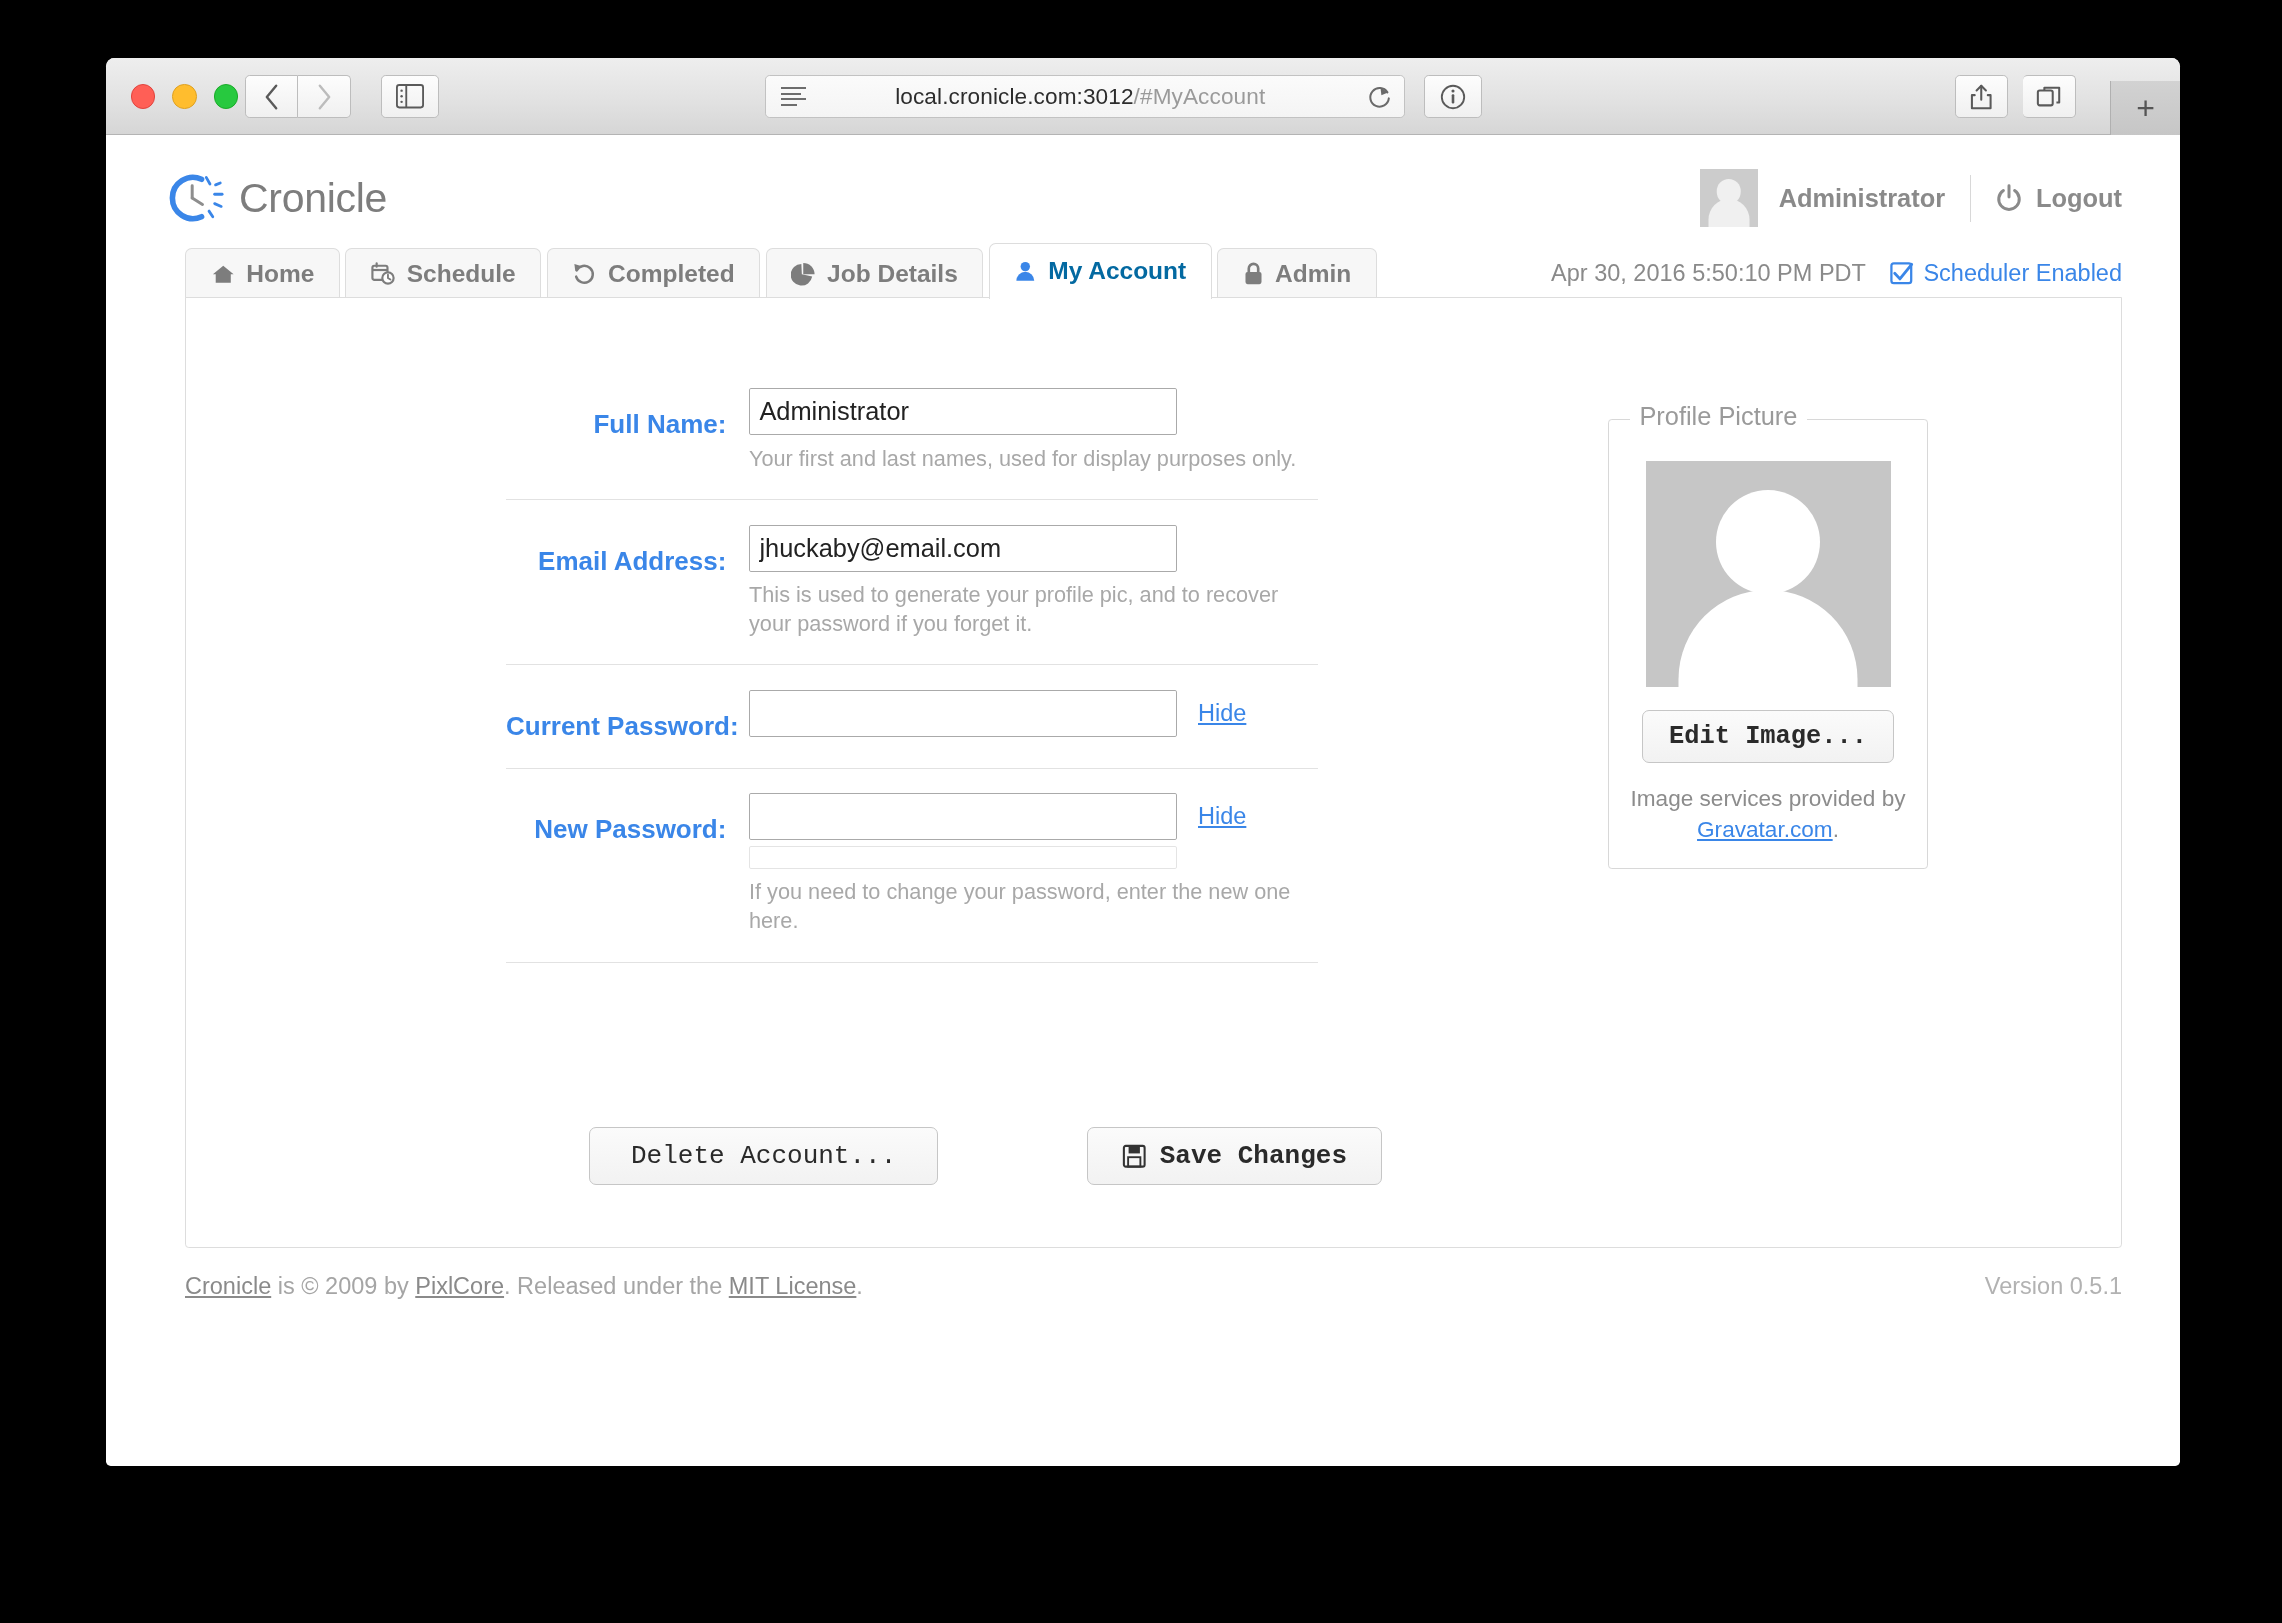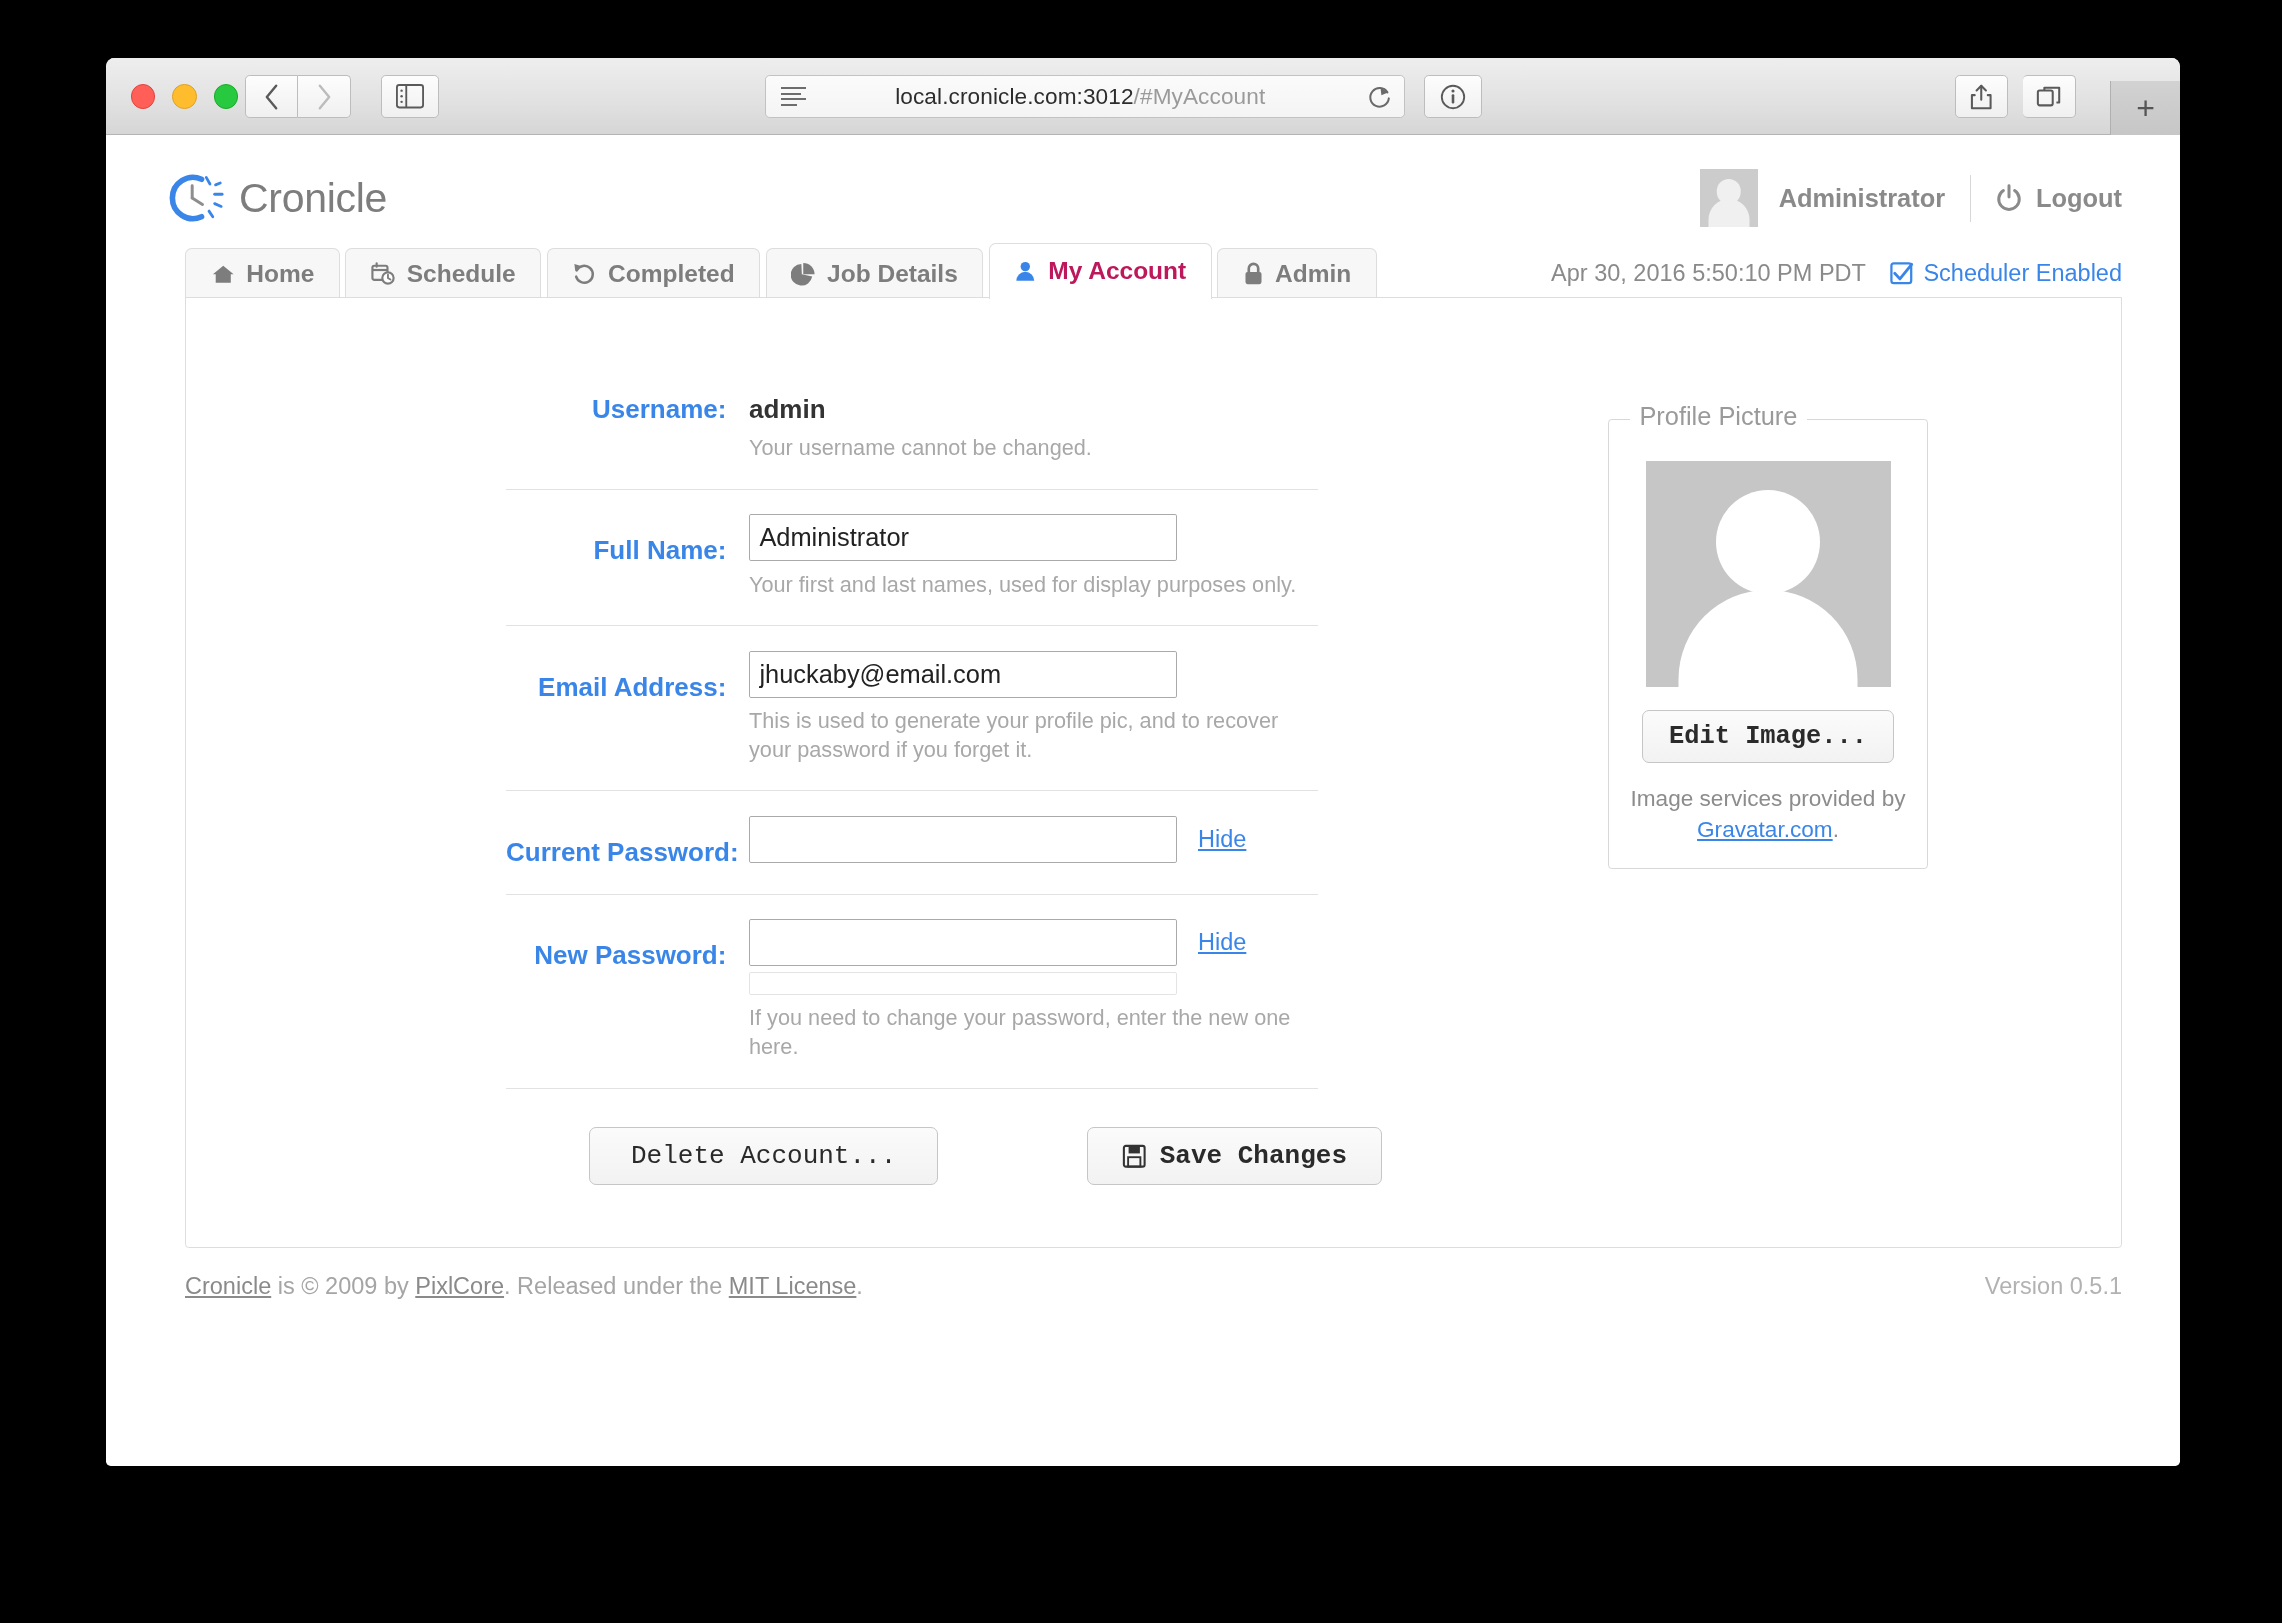--- a/index.html
+++ b/index.html
@@ -202,21 +202,21 @@
     border-radius: 6.6px 6.6px 0 0;
     font-size: 24.5px;
     color: #7d7d7d;
     font-weight: bold;
     margin-right: 5.6px;
     position: relative;
     top: 0.9px;
   }
   .tab.active {
     background: #ffffff;
-    color: #be185d;
+    color: #0369a1;
     height: 56px;
     z-index: 3;
     border-color: #dddddd;
   }
   .tab .ti { display:flex; align-items:center; }
 
   .status-right {
     position: absolute;
     right: 0; bottom: 11.3px;
     display: flex; align-items: center; gap: 24.5px;
@@ -564,30 +564,20 @@
             <span>Scheduler Enabled</span>
           </span>
         </div>
       </div>
 
       <div class="content-panel">
 
         <div class="form-wrap">
           <div class="form-col">
 
-            <div class="grp">
-              <div class="frow">
-                <div class="flabel">Username:</div>
-                <div class="fctl">
-                  <div class="fvalue">admin</div>
-                  <div class="fhint">Your username cannot be changed.</div>
-                </div>
-              </div>
-              <div class="divider"></div>
-            </div>
 
             <div class="grp">
               <div class="frow">
                 <div class="flabel mid">Full Name:</div>
                 <div class="fctl">
                   <input class="finput" type="text" value="Administrator" style="">
                   <div class="fhint">Your first and last names, used for display purposes only.</div>
                 </div>
               </div>
               <div class="divider"></div>

